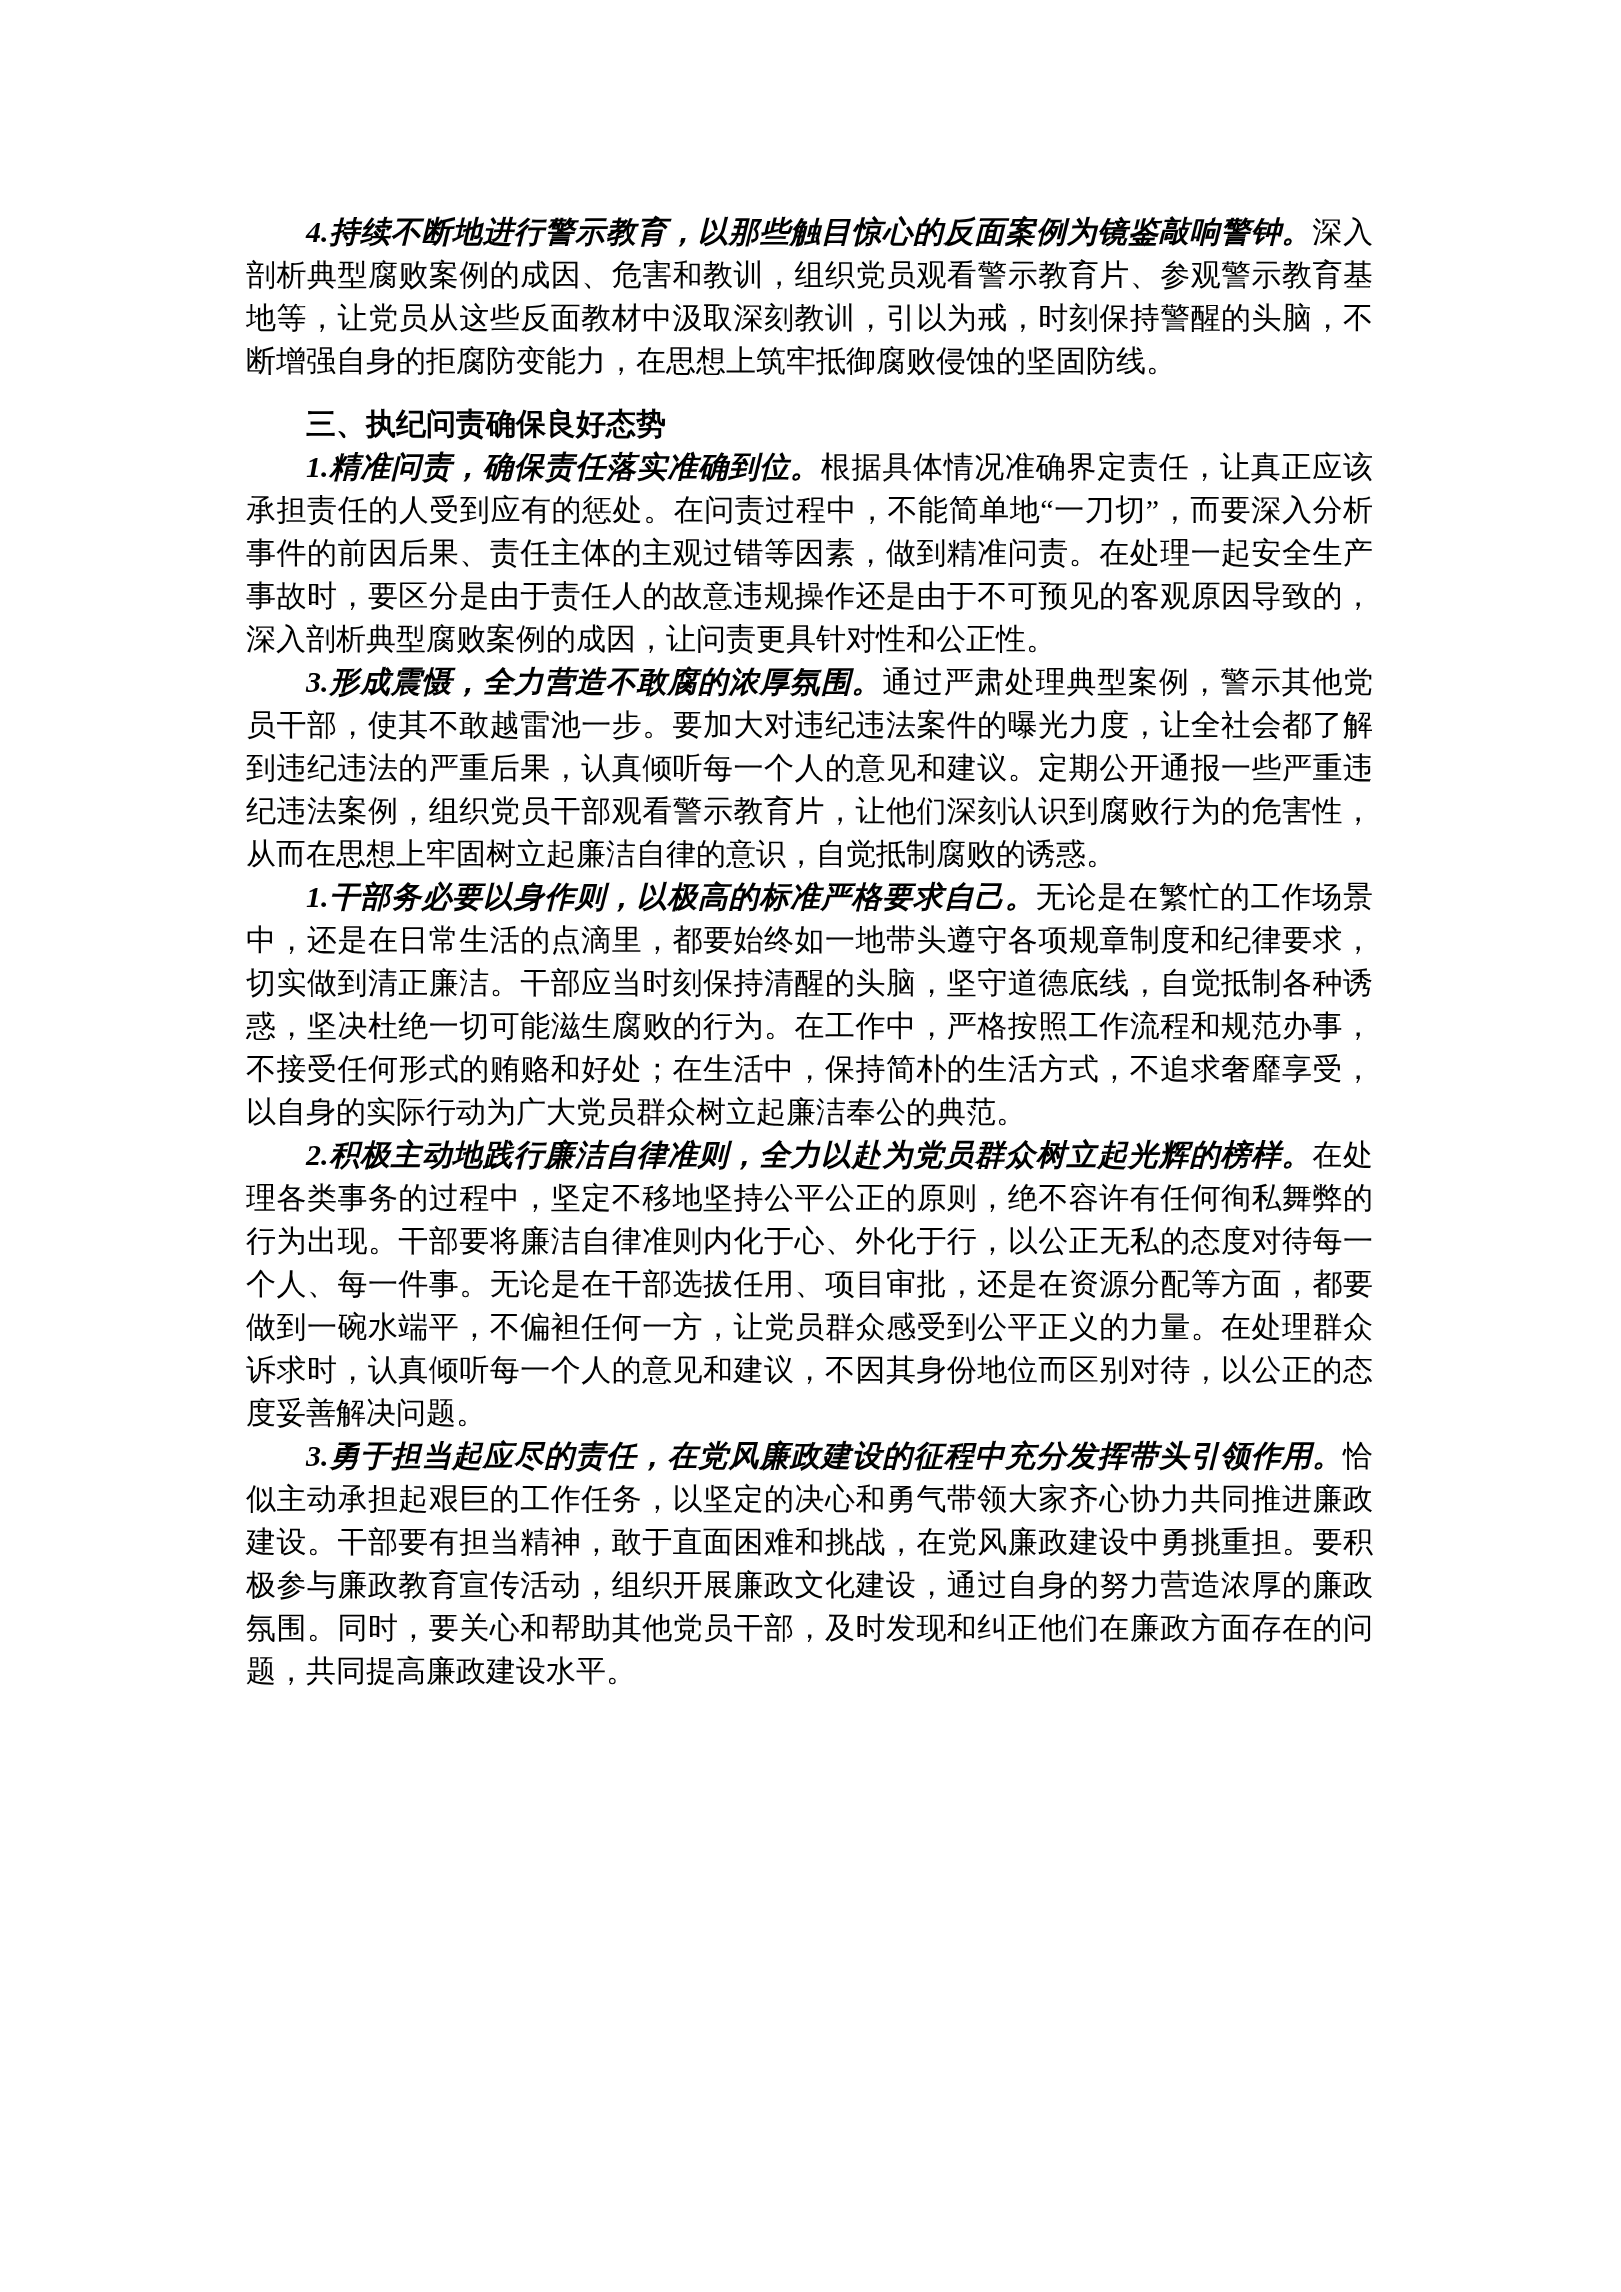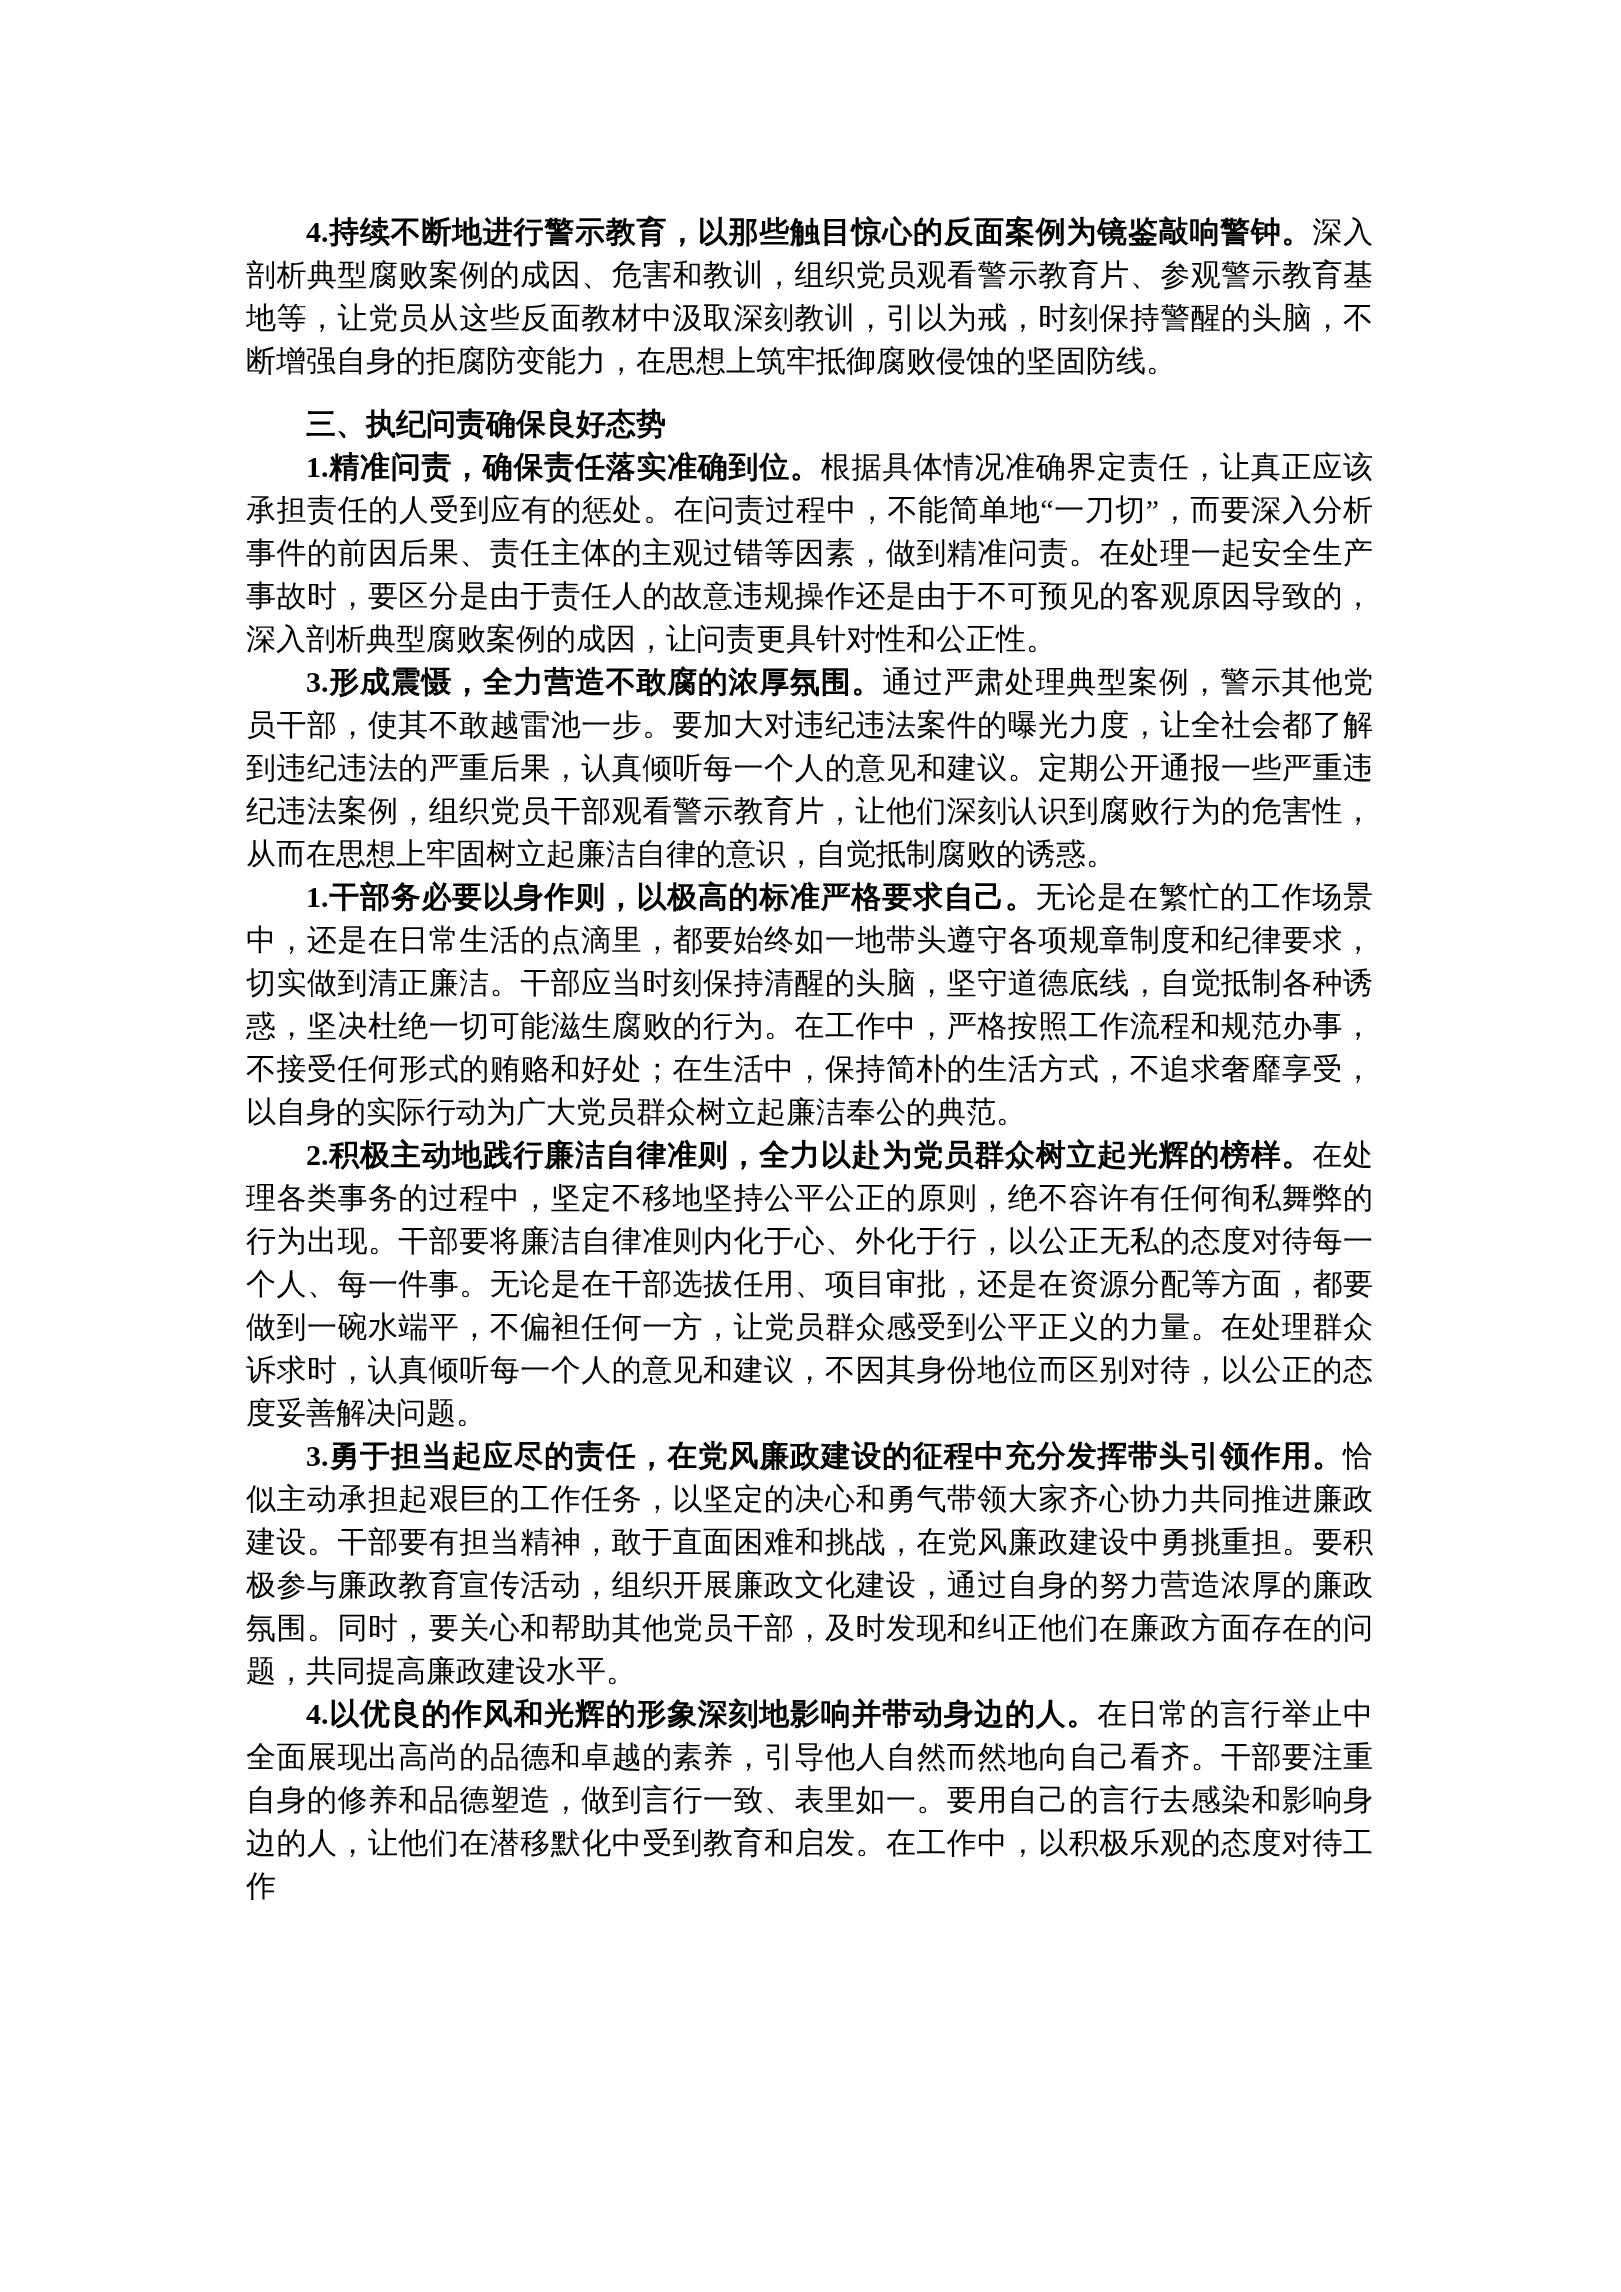--- a/index.html
+++ b/index.html
@@ -31,20 +31,21 @@
     letter-spacing: 0;
     color: #000000;
   }
   .doc-content p.heading {
     font-weight: bold;
     text-align: left;
     margin-top: 20px;
   }
   .lead {
     font-weight: bold;
+    font-style: italic;
   }
 </style>
 </head>
 <body>
 
 <div class="doc-content">
 
   <p><span class="lead">4.持续不断地进行警示教育，以那些触目惊心的反面案例为镜鉴敲响警钟。</span><span>深入剖析典型腐败案例的成因、危害和教训，组织党员观看警示教育片、参观警示教育基地等，让党员从这些反面教材中汲取深刻教训，引以为戒，时刻保持警醒的头脑，不断增强自身的拒腐防变能力，在思想上筑牢抵御腐败侵蚀的坚固防线。</span></p>
 
   <p class="heading">三、执纪问责确保良好态势</p>
@@ -54,16 +55,15 @@
 
   <p><span class="lead">3.形成震慑，全力营造不敢腐的浓厚氛围。</span><span>通过严肃处理典型案例，警示其他党员干部，使其不敢越雷池一步。要加大对违纪违法案件的曝光力度，让全社会都了解到违纪违法的严重后果，认真倾听每一个人的意见和建议。定期公开通报一些严重违纪违法案例，组织党员干部观看警示教育片，让他们深刻认识到腐败行为的危害性，从而在思想上牢固树立起廉洁自律的意识，自觉抵制腐败的诱惑。</span></p>
 
 
   <p><span class="lead">1.干部务必要以身作则，以极高的标准严格要求自己。</span><span>无论是在繁忙的工作场景中，还是在日常生活的点滴里，都要始终如一地带头遵守各项规章制度和纪律要求，切实做到清正廉洁。干部应当时刻保持清醒的头脑，坚守道德底线，自觉抵制各种诱惑，坚决杜绝一切可能滋生腐败的行为。在工作中，严格按照工作流程和规范办事，不接受任何形式的贿赂和好处；在生活中，保持简朴的生活方式，不追求奢靡享受，以自身的实际行动为广大党员群众树立起廉洁奉公的典范。</span></p>
 
   <p><span class="lead">2.积极主动地践行廉洁自律准则，全力以赴为党员群众树立起光辉的榜样。</span><span>在处理各类事务的过程中，坚定不移地坚持公平公正的原则，绝不容许有任何徇私舞弊的行为出现。干部要将廉洁自律准则内化于心、外化于行，以公正无私的态度对待每一个人、每一件事。无论是在干部选拔任用、项目审批，还是在资源分配等方面，都要做到一碗水端平，不偏袒任何一方，让党员群众感受到公平正义的力量。在处理群众诉求时，认真倾听每一个人的意见和建议，不因其身份地位而区别对待，以公正的态度妥善解决问题。</span></p>
 
   <p><span class="lead">3.勇于担当起应尽的责任，在党风廉政建设的征程中充分发挥带头引领作用。</span><span>恰似主动承担起艰巨的工作任务，以坚定的决心和勇气带领大家齐心协力共同推进廉政建设。干部要有担当精神，敢于直面困难和挑战，在党风廉政建设中勇挑重担。要积极参与廉政教育宣传活动，组织开展廉政文化建设，通过自身的努力营造浓厚的廉政氛围。同时，要关心和帮助其他党员干部，及时发现和纠正他们在廉政方面存在的问题，共同提高廉政建设水平。</span></p>
 
-  <p><span class="lead">4.以优良的作风和光辉的形象深刻地影响并带动身边的人。</span><span>在日常的言行举止中全面展现出高尚的品德和卓越的素养，引导他人自然而然地向自己看齐。干部要注重自身的修养和品德塑造，做到言行一致、表里如一。要用自己的言行去感染和影响身边的人，让他们在潜移默化中受到教育和启发。在工作中，以积极乐观的态度对待工作</span></p>
 
 </div>
 
 
 </body></html>

